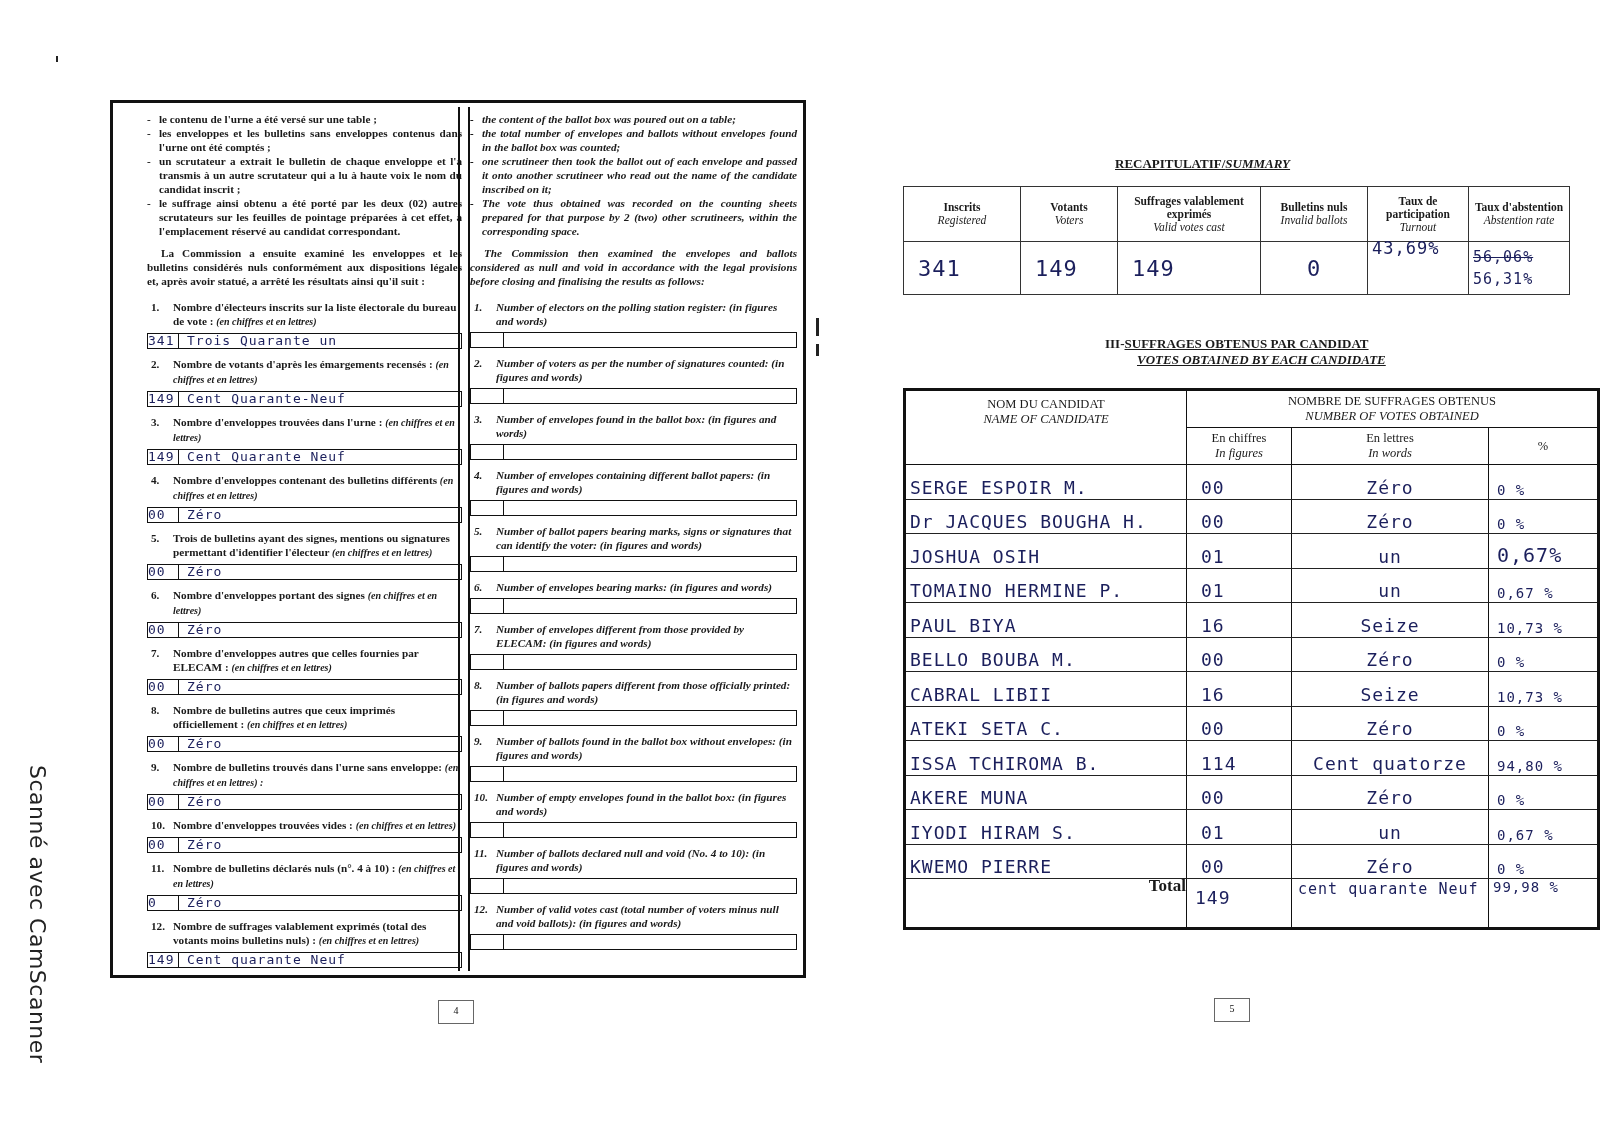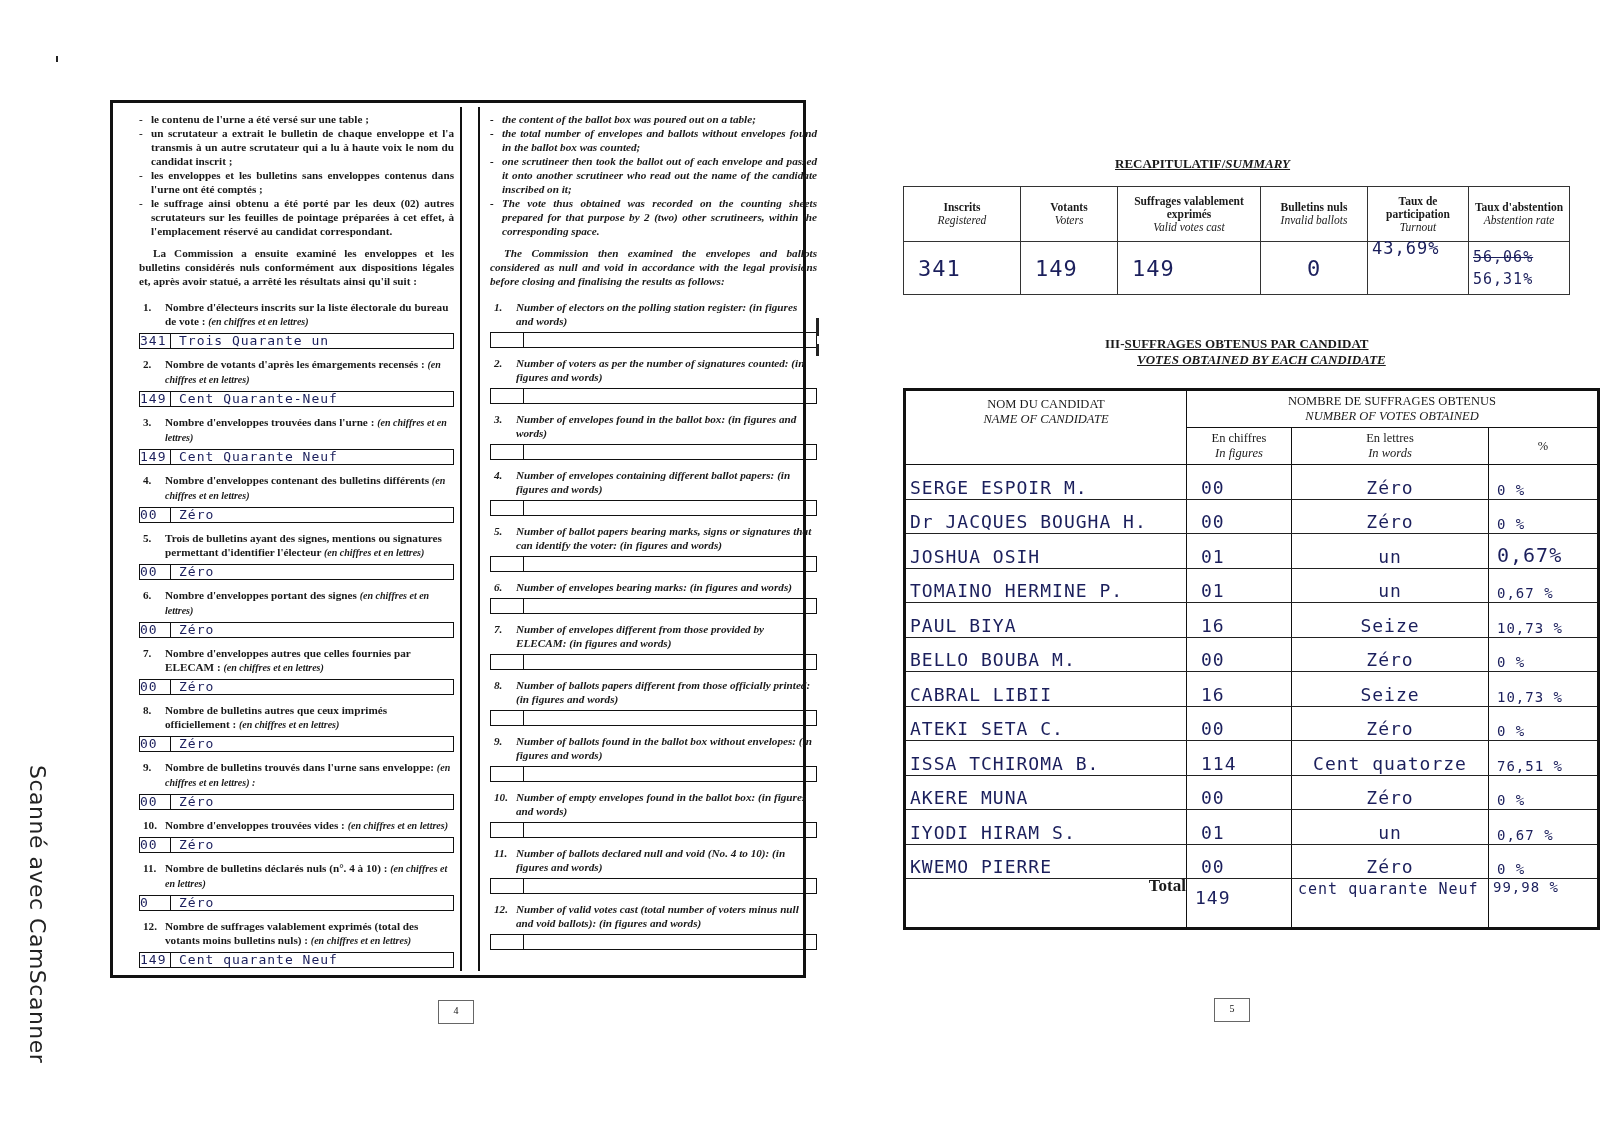--- a/index.html
+++ b/index.html
@@ -7,22 +7,22 @@
     width:1600px; height:1131px; position:relative; overflow:hidden;
     background:#ffffff;
     font-family:"Liberation Serif", serif; color:#1a1a1a;
   }
   .hw { font-family:"DejaVu Sans Mono", monospace; color:#1b1f5c; font-style:normal; letter-spacing:1px; }
 
   
   #left-page { position:absolute; left:110px; top:100px; width:700px; height:900px; }
   .frame-outer { position:absolute; left:0; top:0; width:696px; height:878px; border:3px solid #111; box-sizing:border-box; }
   .col { position:absolute; top:4px; bottom:4px; box-sizing:border-box; font-size:11.2px; line-height:14px; }
-  #col-fr { left:12px; width:337px; border-right:2px solid #111; padding:5px 6px 0 14px; }
-  #col-en { left:365px; width:345px; border-left:2px solid #111; padding:5px 6px 0 10px; font-style:italic; }
+  #col-fr { left:20px; width:337px; border-right:2px solid #111; padding:5px 6px 0 14px; }
+  #col-en { left:345px; width:345px; border-left:2px solid #111; padding:5px 6px 0 10px; font-style:italic; }
   .bullet { position:relative; padding-left:12px; text-align:justify; font-weight:bold; }
   #col-en .bullet { font-weight:bold; }
   .bullet:before { content:"-"; position:absolute; left:0; }
   .para { text-indent:14px; text-align:justify; font-weight:bold; margin-top:8px; }
   .items { margin-top:12px; }
   .item { position:relative; padding-left:26px; font-weight:bold; margin-bottom:4px; }
   .item .num { position:absolute; left:4px; top:0; }
   .item .note { font-style:italic; font-weight:bold; font-size:10px;text-align:center; }
   .box { position:relative; height:14px; border:1.5px solid #111; margin:2px 0 8px 0; display:flex; }
   .box .fig { width:30px; border-right:1.5px solid #111; font-size:13px; line-height:14px; overflow:hidden; white-space:nowrap; }
@@ -65,22 +65,22 @@
 </head>
 <body>
 
 <div id="watermark">Scanné avec CamScanner</div>
 <div class="stray" style="left:56px;top:56px;width:2px;height:6px;"></div>
 
 <div id="left-page">
   <div class="frame-outer">
     <div class="col" id="col-fr">
       <div class="bullet">le contenu de l'urne a été versé sur une table ;</div>
+      <div class="bullet">les enveloppes et les bulletins sans enveloppes contenus dans l'urne ont été comptés ;</div>
       <div class="bullet">un scrutateur a extrait le bulletin de chaque enveloppe et l'a transmis à un autre scrutateur qui a lu à haute voix le nom du candidat inscrit ;</div>
-      <div class="bullet">les enveloppes et les bulletins sans enveloppes contenus dans l'urne ont été comptés ;</div>
       <div class="bullet">le suffrage ainsi obtenu a été porté par les deux (02) autres scrutateurs sur les feuilles de pointage préparées à cet effet, à l'emplacement réservé au candidat correspondant.</div>
       <div class="para">La Commission a ensuite examiné les enveloppes et les bulletins considérés nuls conformément aux dispositions légales et, après avoir statué, a arrêté les résultats ainsi qu'il suit :</div>
       <div class="items" id="fr-items">
           <div class="item"><span class="num">1.</span><span>Nombre d'électeurs inscrits sur la liste électorale du bureau de vote :</span> <span class="note">(en chiffres et en lettres)</span></div>
           <div class="box">
             <div class="fig hw">341</div>
             <div class="words hw">Trois Quarante un</div>
           </div>
           <div class="item"><span class="num">2.</span><span>Nombre de votants d'après les émargements recensés :</span> <span class="note">(en chiffres et en lettres)</span></div>
           <div class="box">
@@ -338,21 +338,21 @@
         <tr class="row">
           <td class="name hw">ATEKI SETA C.</td>
           <td class="fig hw">00</td>
           <td class="words hw">Zéro</td>
           <td class="pct hw" style="font-size:14px">0 %</td>
         </tr>
         <tr class="row">
           <td class="name hw">ISSA TCHIROMA B.</td>
           <td class="fig hw">114</td>
           <td class="words hw">Cent quatorze</td>
-          <td class="pct hw" style="font-size:14px">76,51 %</td>
+          <td class="pct hw" style="font-size:14px">94,80 %</td>
         </tr>
         <tr class="row">
           <td class="name hw">AKERE MUNA</td>
           <td class="fig hw">00</td>
           <td class="words hw">Zéro</td>
           <td class="pct hw" style="font-size:14px">0 %</td>
         </tr>
         <tr class="row">
           <td class="name hw">IYODI HIRAM S.</td>
           <td class="fig hw">01</td>

